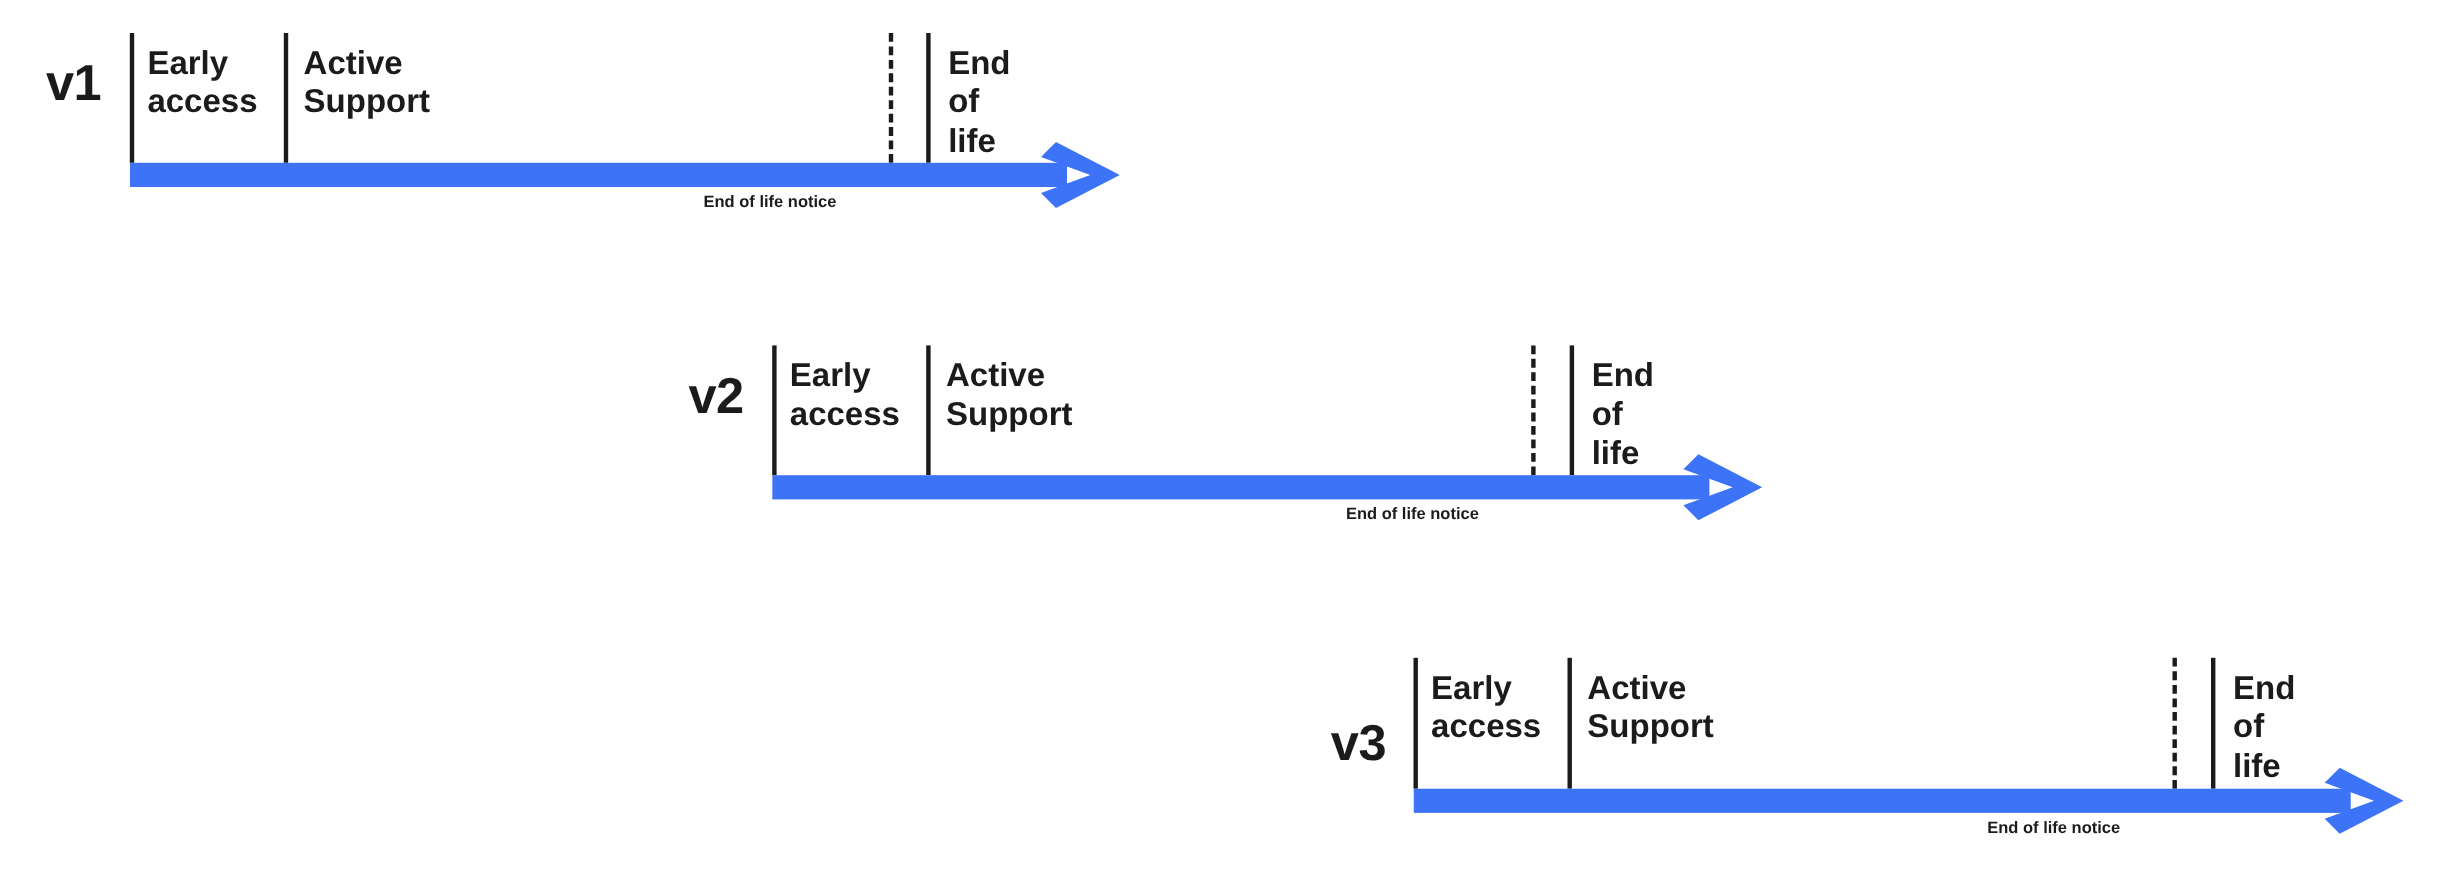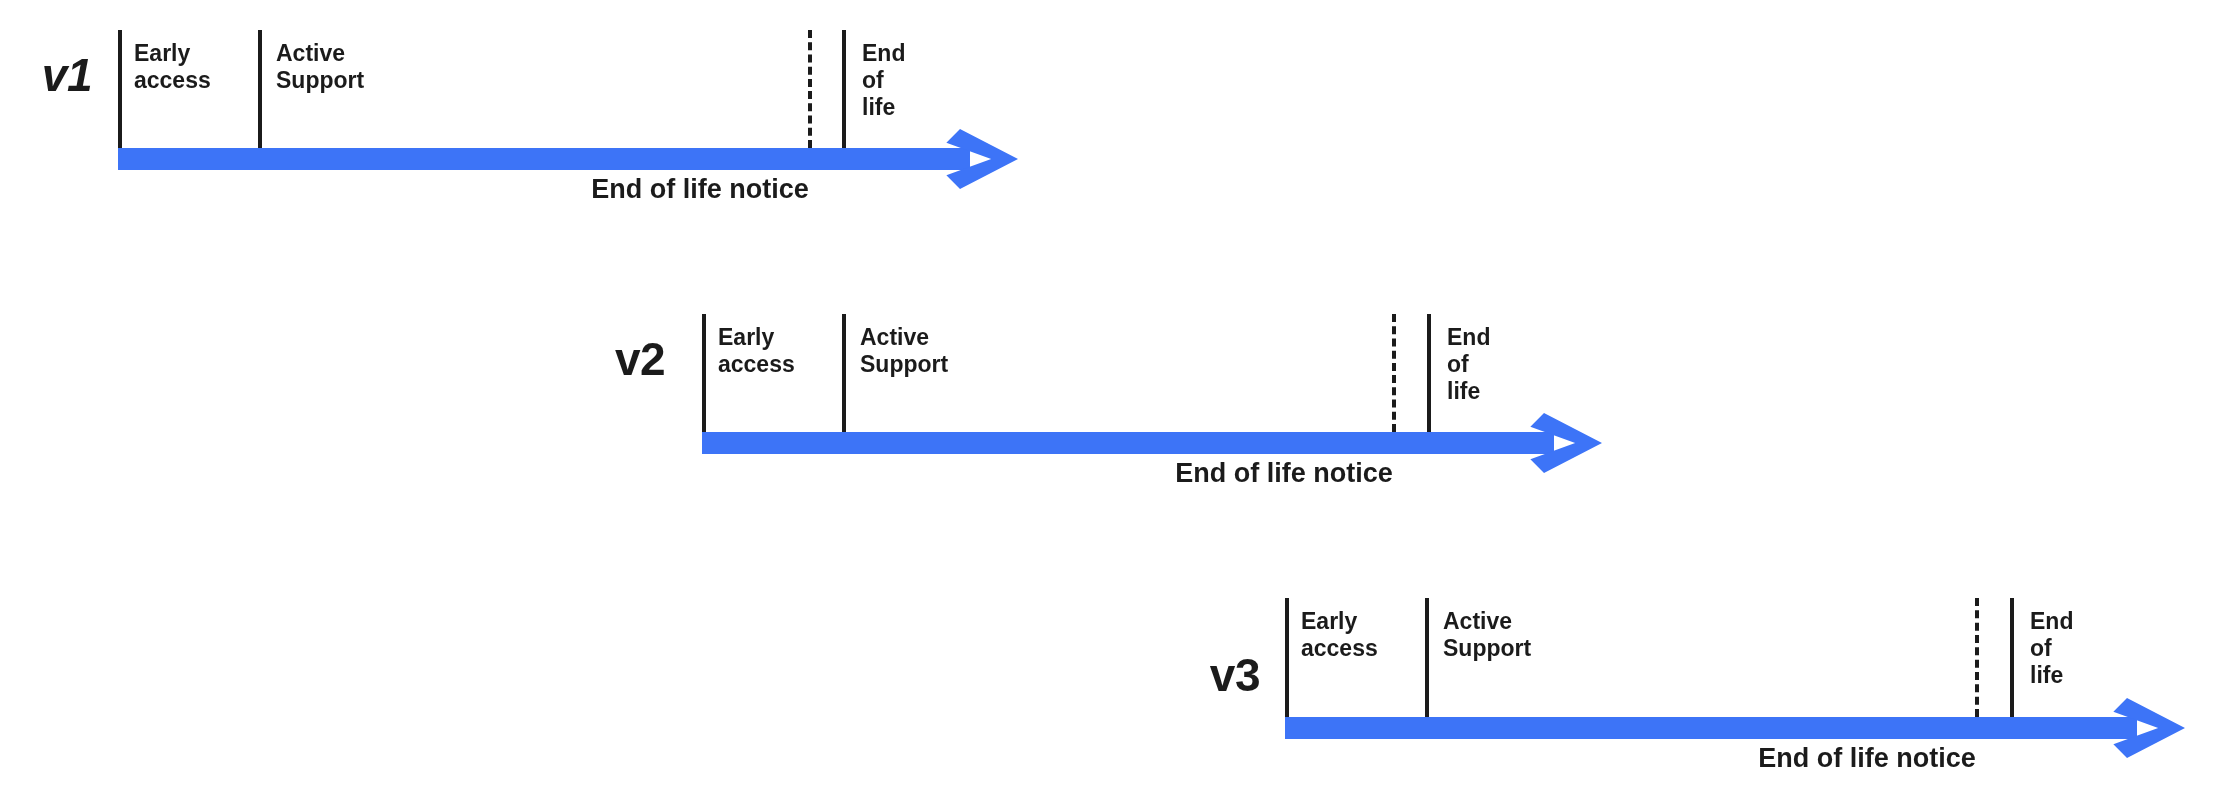--- a/index.html
+++ b/index.html
@@ -28,59 +28,59 @@
   }
   
   .tick-dashed{
     position:absolute;
     width:0;border-left:4px dashed #1b1b1b;
   }
 
   
   .phase-label{
     position:absolute;
-    font-size:23px;font-weight:700;color:#1b1b1b;
+    font-size:30px;font-weight:700;color:#1b1b1b;
     line-height:1.18;white-space:pre-line;
   }
 
   
   .arrow-bar{position:absolute;}
   .arrow-bar svg{display:block;}
 
   
   .notice-label{
     position:absolute;
-    font-size:27px;font-weight:700;color:#1b1b1b;
+    font-size:15px;font-weight:700;color:#1b1b1b;
     white-space:nowrap;text-align:center;line-height:1;
   }
 </style>
 </head>
 <body>
 
 <div id="diagram">
     <div class="lifecycle-row">
-      <div class="version-label" style="left: 20px; top: 52px; width: 72px; font-style: italic;">v1</div>
+      <div class="version-label" style="left: 20px; top: 52px; width: 72px;">v1</div>
       <div class="tick" style="left: 118px; top: 30px; height: 118px; background: rgb(27, 27, 27);"></div>
       <div class="tick" style="left: 258px; top: 30px; height: 118px; background: rgb(27, 27, 27);"></div>
       <div class="tick" style="left: 842px; top: 30px; height: 118px; background: rgb(27, 27, 27);"></div>
       <div class="tick-dashed" style="left: 808px; top: 30px; height: 118px; border-left-color: rgb(27, 27, 27);"></div>
       <div class="phase-label" style="left: 134px; top: 40px; color: rgb(27, 27, 27); white-space: pre-line;">Early
 access</div>
       <div class="phase-label" style="left: 276px; top: 40px; color: rgb(27, 27, 27);">Active Support</div>
       <div class="phase-label" style="left: 862px; top: 40px; color: rgb(27, 27, 27);">End of life</div>
       <div class="arrow-bar" style="left: 118px; top: 125px; width: 900px; height: 68px;">
         <svg width="900" height="68" viewBox="0 0 900 68">
           <rect x="0" y="23" width="852" height="22" fill="#3d74f7"></rect>
           <path d="M 842 4 L 900 34 L 842 64 L 828.36 50.36 L 873.16 34 L 828.36 17.64 Z" fill="#3d74f7"></path>
         </svg>
       </div>
       <div class="notice-label" style="left: 570px; top: 176px; width: 260px; color: rgb(27, 27, 27);">End of life notice</div>
     </div>
     <div class="lifecycle-row">
-      <div class="version-label" style="left: 604px; top: 336px; width: 72px; text-align: center;">v2</div>
+      <div class="version-label" style="left: 604px; top: 336px; width: 72px;">v2</div>
       <div class="tick" style="left: 702px; top: 314px; height: 118px; background: rgb(27, 27, 27);"></div>
       <div class="tick" style="left: 842px; top: 314px; height: 118px; background: rgb(27, 27, 27);"></div>
       <div class="tick" style="left: 1427px; top: 314px; height: 118px; background: rgb(27, 27, 27);"></div>
       <div class="tick-dashed" style="left: 1392px; top: 314px; height: 118px; border-left-color: rgb(27, 27, 27);"></div>
       <div class="phase-label" style="left: 718px; top: 324px; color: rgb(27, 27, 27); white-space: pre-line;">Early
 access</div>
       <div class="phase-label" style="left: 860px; top: 324px; color: rgb(27, 27, 27);">Active Support</div>
       <div class="phase-label" style="left: 1447px; top: 324px; color: rgb(27, 27, 27);">End of life</div>
       <div class="arrow-bar" style="left: 702px; top: 409px; width: 900px; height: 68px;">
         <svg width="900" height="68" viewBox="0 0 900 68">

